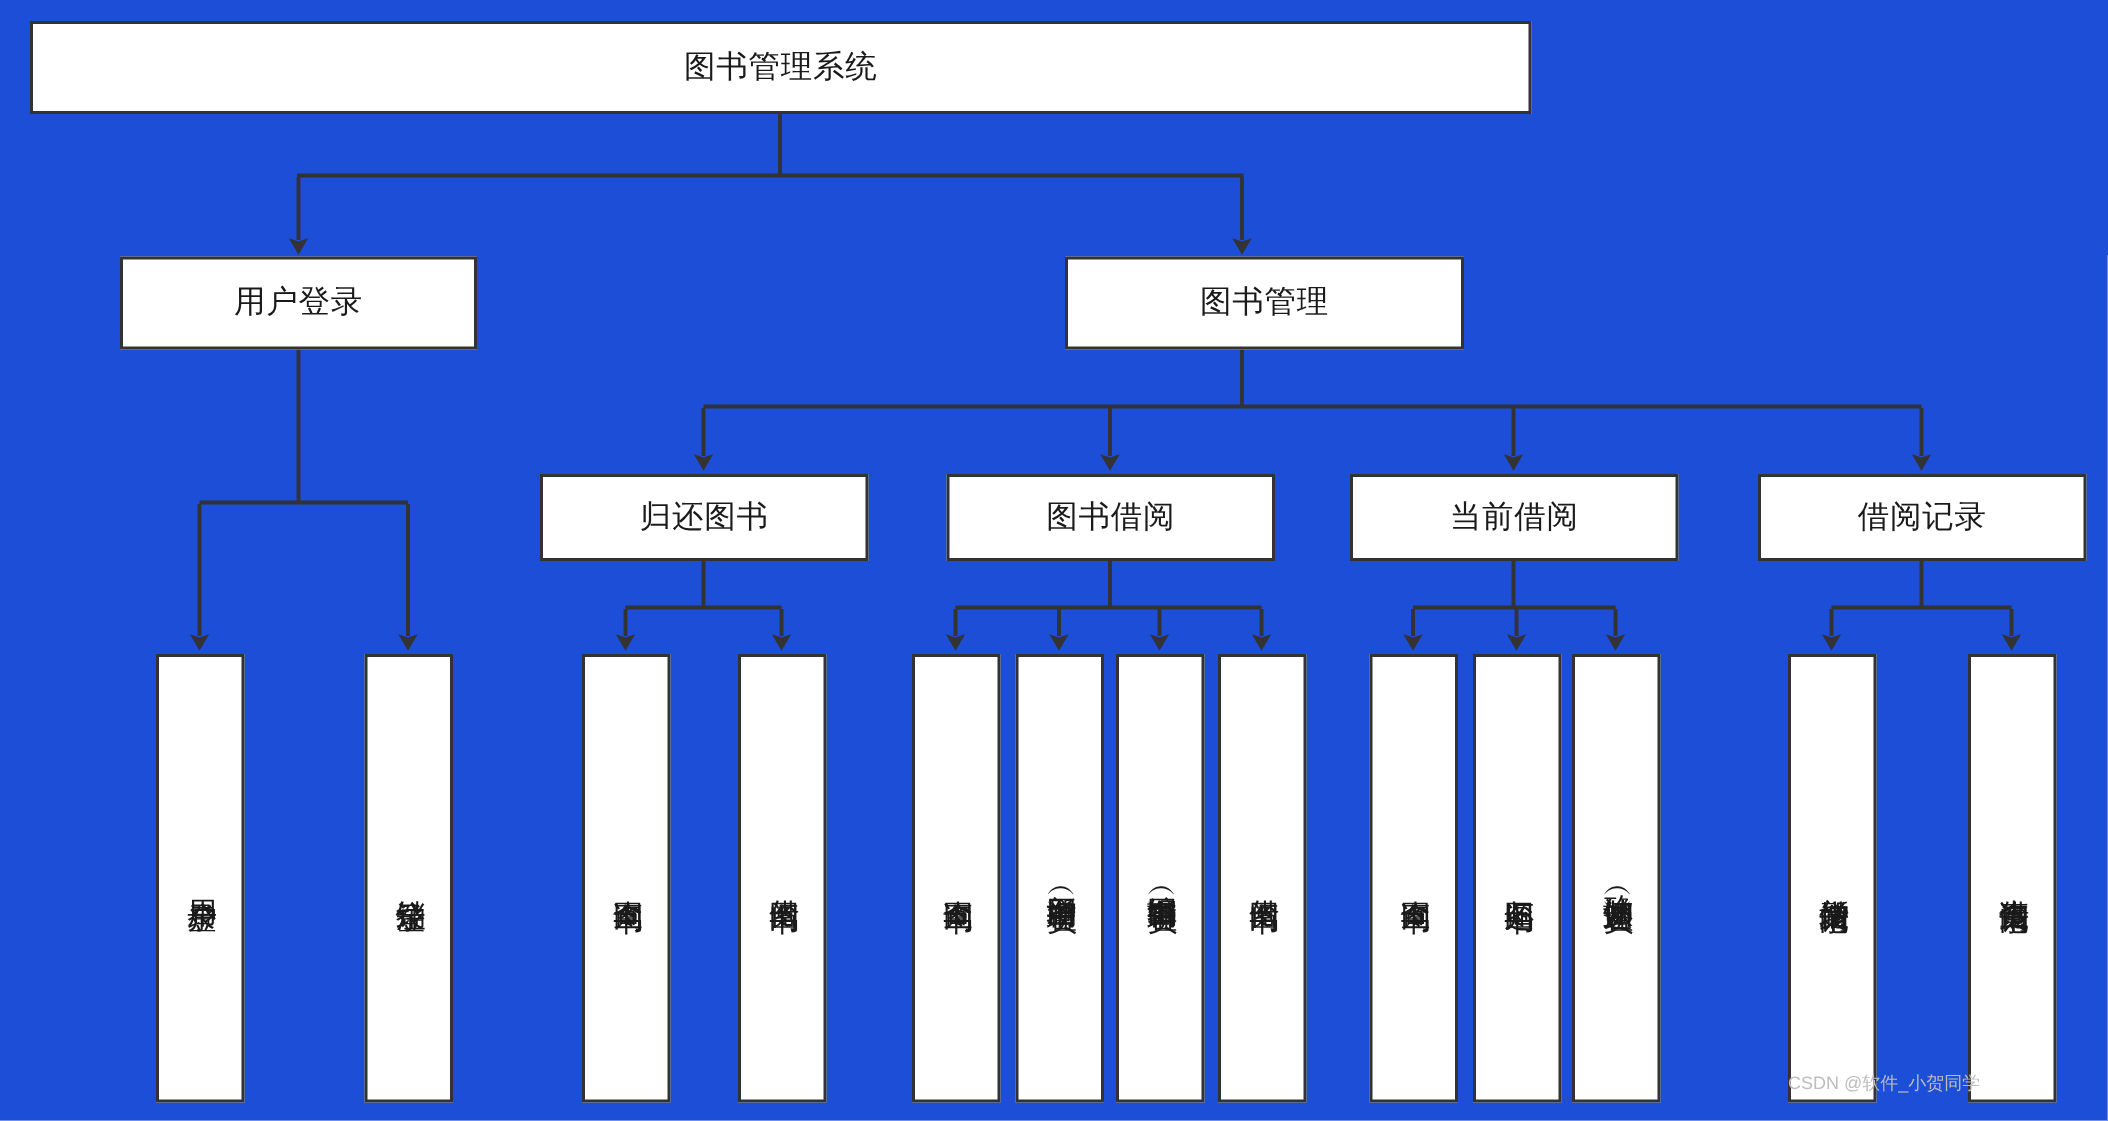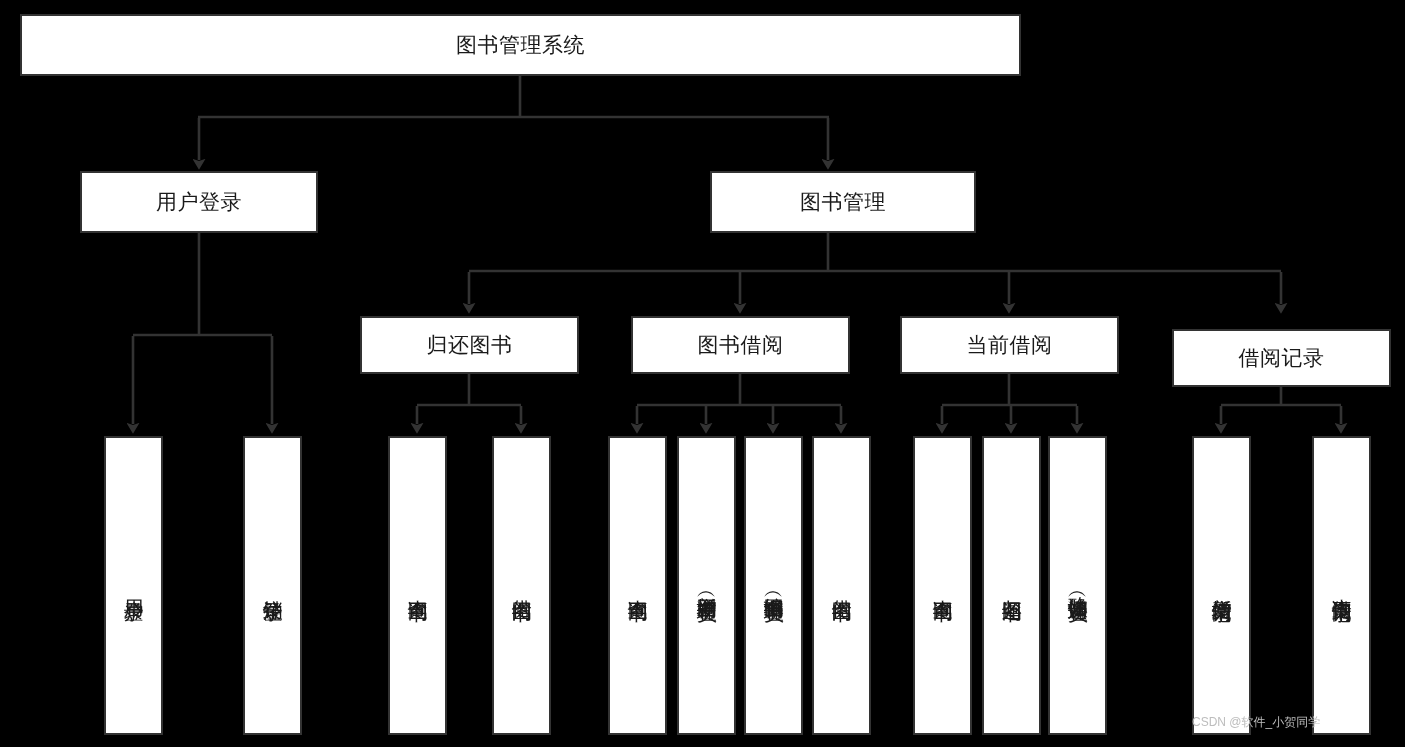--- a/index.html
+++ b/index.html
@@ -10,21 +10,21 @@
   body {
     width: 1405px;
     height: 747px;
     font-family: "Liberation Sans", sans-serif;
     overflow: hidden;
   }
   #diagram-root {
     position: relative;
     width: 1405px;
     height: 747px;
-    background: #000000;
+    background: #1d4ed8;
   }
   svg.diagram-canvas {
     position: absolute;
     left: 0;
     top: 0;
     width: 1405px;
     height: 747px;
     display: block;
   }
   .node-box {
@@ -132,21 +132,21 @@
 
   <div class="node-box node-h" style="left:360px; top:316px; width:219px; height:58px;">
     <span class="node-label">归还图书</span>
   </div>
   <div class="node-box node-h" style="left:631px; top:316px; width:219px; height:58px;">
     <span class="node-label">图书借阅</span>
   </div>
   <div class="node-box node-h" style="left:900px; top:316px; width:219px; height:58px;">
     <span class="node-label">当前借阅</span>
   </div>
-  <div class="node-box node-h" style="left:1172px; top:316px; width:219px; height:58px;margin-top:13px;">
+  <div class="node-box node-h" style="left:1172px; top:316px; width:219px; height:58px;">
     <span class="node-label">借阅记录</span>
   </div>
 
   <div class="node-box node-v" style="left:104px; top:436px; width:59px; height:299px;">
     <span class="node-label">用户登录</span>
   </div>
   <div class="node-box node-v" style="left:243px; top:436px; width:59px; height:299px;">
     <span class="node-label">注销登录</span>
   </div>
 

